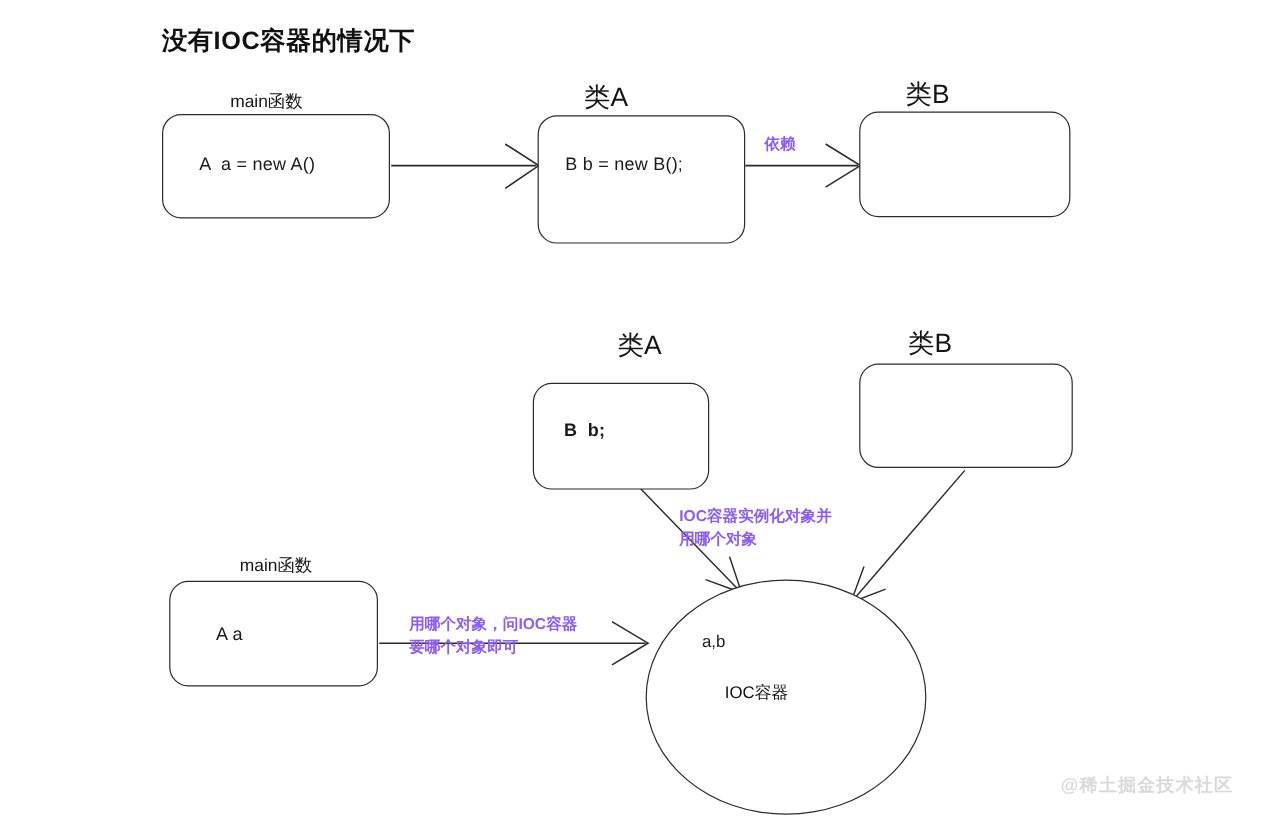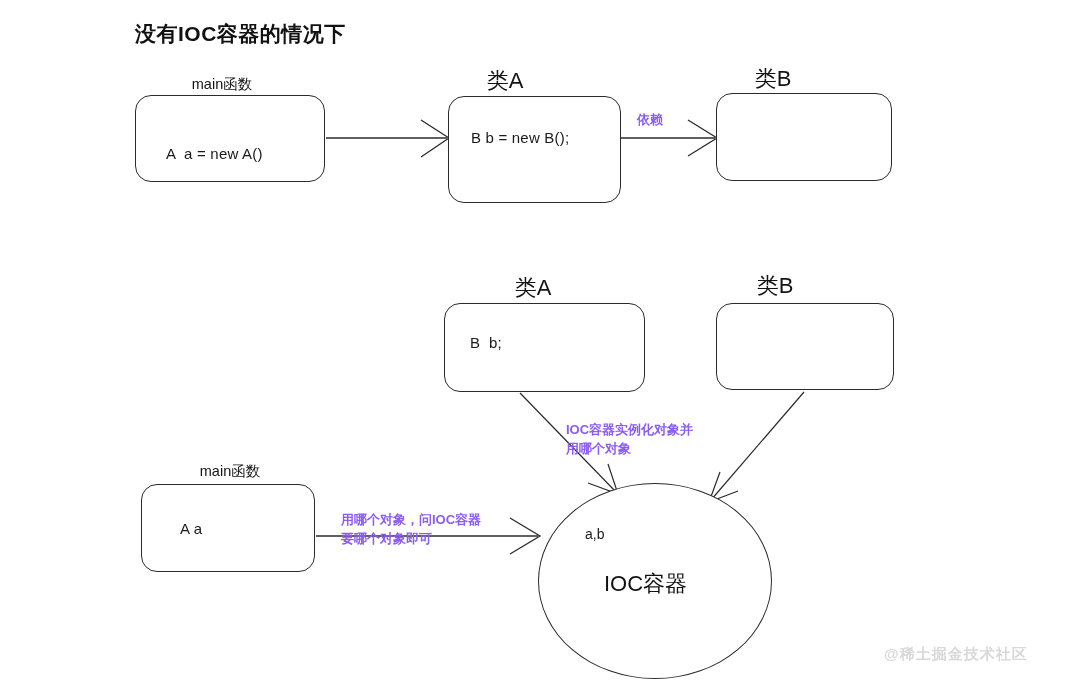--- a/index.html
+++ b/index.html
@@ -73,21 +73,21 @@
   }
   .ellipse {
     position: absolute;
     box-sizing: border-box;
     border: 1.2px solid #2b2b2b;
     border-radius: 50%;
     background: #ffffff;
   }
   .ellipse-title {
     position: absolute;
-    font-size: 22px;
+    font-size: 14px;
     white-space: pre;
     color: #111111;
   }
   .ellipse-items {
     position: absolute;
     font-size: 14px;
     white-space: pre;
     color: #1a1a1a;
   }
   .watermark {
@@ -129,38 +129,38 @@
     <g>
       <line x1="316" y1="536" x2="538" y2="536" stroke="#2b2b2b" stroke-width="1.3"></line>
       <polyline points="510,518 540,536 510,554" fill="none" stroke="#2b2b2b" stroke-width="1.3"></polyline>
     </g>
   </svg>
 
   <div class="section-title" style="left:135px; top:20px;">没有IOC容器的情况下</div>
 
   <div class="node-label label-small" style="left:152px; top:75px; width:140px;">main函数</div>
   <div class="node" style="left:135px; top:95px; width:190px; height:87px;">
-    <div class="node-text" style="left:30px; top:33px;margin-top:16px;">A  a = new A()</div>
+    <div class="node-text" style="left:30px; top:33px;">A  a = new A()</div>
   </div>
 
   <div class="node-label label-big" style="left:455px; top:66px; width:100px;">类A</div>
   <div class="node" style="left:448px; top:96px; width:173px; height:107px;">
     <div class="node-text" style="left:22px; top:32px;">B b = new B();</div>
   </div>
 
   <div class="node-label label-big" style="left:718px; top:64px; width:110px;">类B</div>
   <div class="node" style="left:716px; top:93px; width:176px; height:88px;">
     <div class="node-text" style="left:20px; top:33px;"></div>
   </div>
 
   <div class="edge-label bold-cjk" style="left:637px; top:111px;">依赖</div>
 
 
   <div class="node-label label-big" style="left:483px; top:273px; width:100px;">类A</div>
-  <div class="node" style="left:444px; top:303px; width:201px; height:89px;">
+  <div class="node" style="left:444px; top:319px; width:147px; height:89px;font-weight:bold;">
     <div class="node-text" style="left:25px; top:30px;">B  b;</div>
   </div>
 
   <div class="node-label label-big" style="left:725px; top:271px; width:100px;">类B</div>
   <div class="node" style="left:716px; top:303px; width:178px; height:87px;">
     <div class="node-text" style="left:20px; top:30px;"></div>
   </div>
 
   <div class="node-label label-small" style="left:160px; top:462px; width:140px;">main函数</div>
   <div class="node" style="left:141px; top:484px; width:174px; height:88px;">

